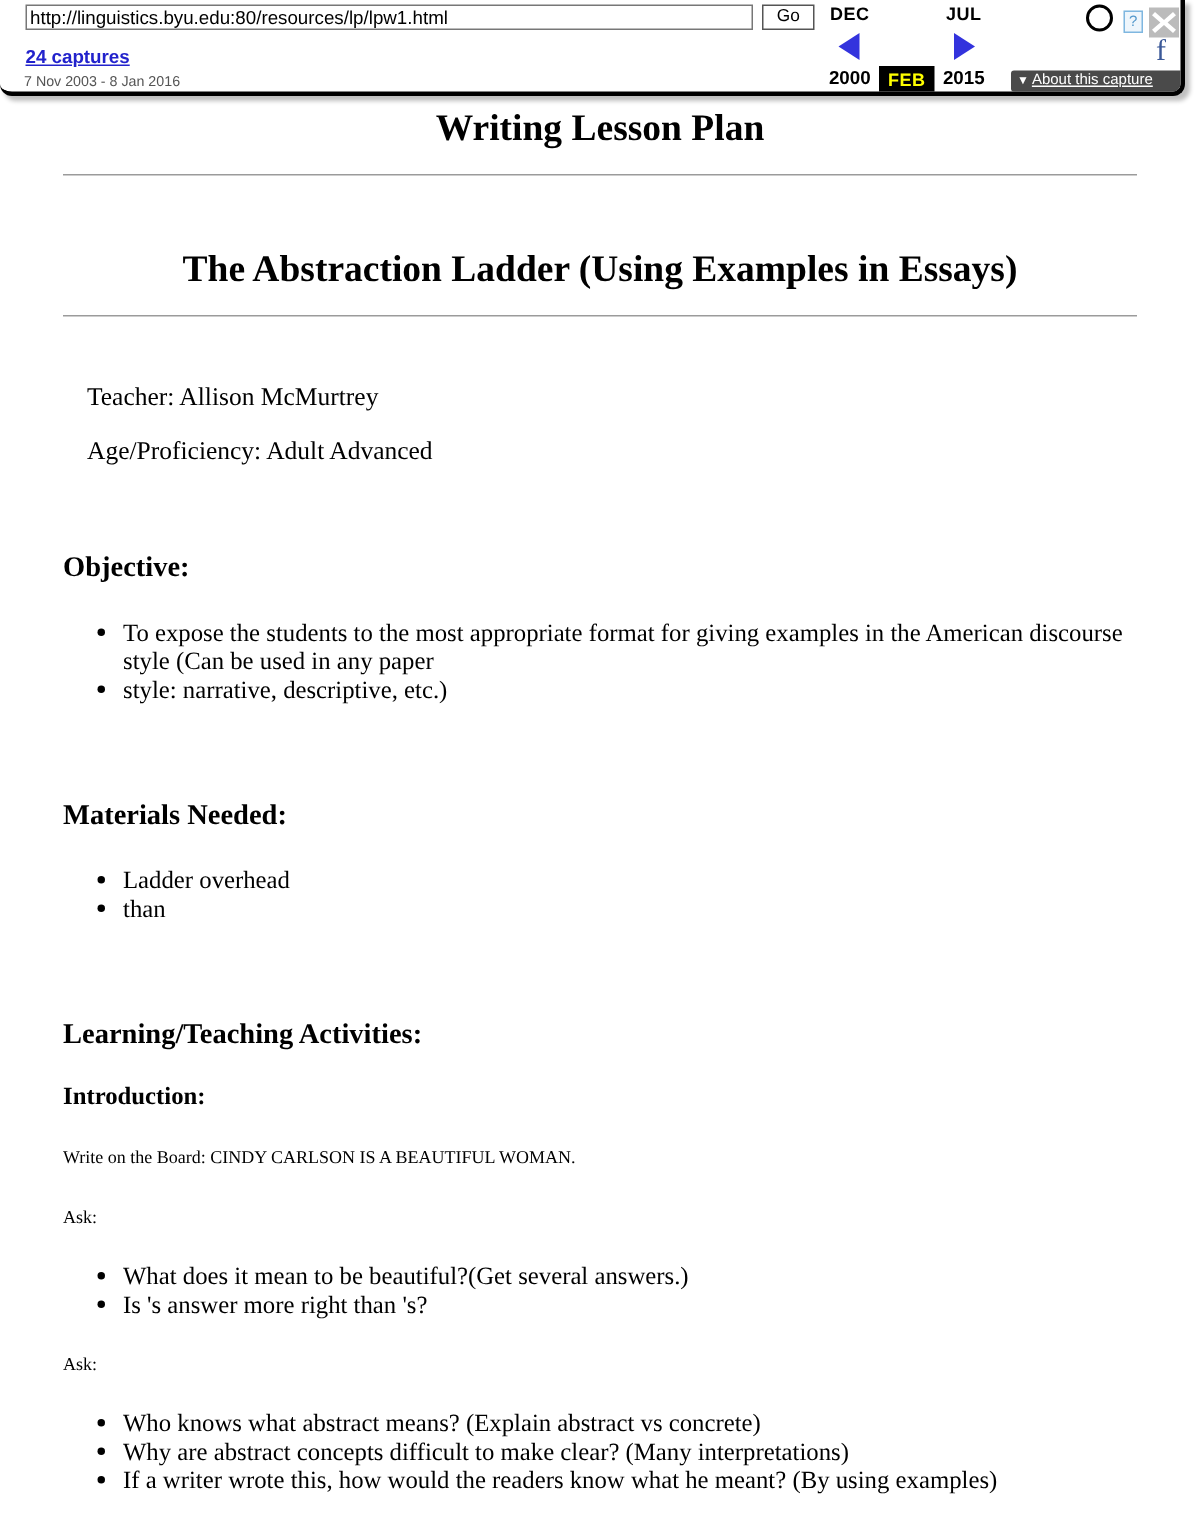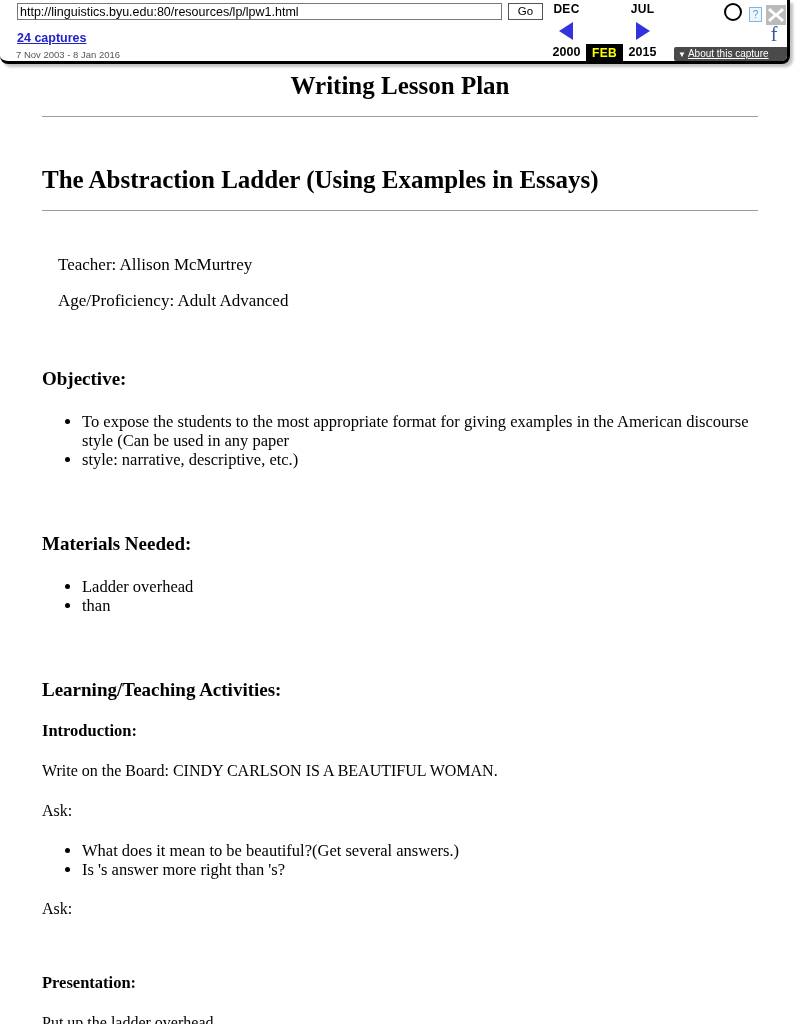--- a/index.html
+++ b/index.html
@@ -259,20 +259,21 @@
     height: 0;
     margin: 15px 0 0 0;
     width: 716px;
   }
   h2.doc-subtitle {
     margin: 0;
     padding: 48px 0 0 0;
     font-family: "Liberation Serif", serif;
     font-size: 25px;
     font-weight: bold;
+    text-align: center;
     line-height: 30px;
   }
   .meta {
     margin: 16px;
     padding: 28px 0 0 0;
     font-size: 17px;
     line-height: 19.5px;
   }
   h3.sec {
     margin: 0;
@@ -283,21 +284,21 @@
   }
   h4.sub {
     margin: 0;
     font-family: "Liberation Serif", serif;
     font-size: 16.5px;
     font-weight: bold;
     line-height: 20px;
   }
   p.body {
     margin: 0;
-    font-size: 16px;
+    font-size: 12px;
     line-height: 20px;
   }
   ul.bul {
     margin: 0;
     padding: 0 0 0 40px;
     list-style-type: disc;
   }
   ul.bul li {
     font-size: 16.5px;
     line-height: 19px;
@@ -406,20 +407,25 @@
     <ul class="bul">
       <li>What does it mean to be beautiful?(Get several answers.)</li>
       <li>Is 's answer more right than 's?</li>
     </ul>
 
     <div class="sp-sm"></div>
     <div class="sp-xs"></div>
     <p class="body">Ask:</p>
     <div class="sp-sm"></div>
     <div class="sp-xs"></div>
+    <ul class="bul">
+      <li>Who knows what abstract means? (Explain abstract vs concrete)</li>
+      <li>Why are abstract concepts difficult to make clear? (Many interpretations)</li>
+      <li>If a writer wrote this, how would the readers know what he meant? (By using examples)</li>
+    </ul>
 
     <div class="sp-md"></div>
     <div class="sp-sm"></div>
 
     <h4 class="sub">Presentation:</h4>
     <div class="sp-sm"></div>
     <div class="sp-xs"></div>
     <p class="body">Put up the ladder overhead</p>
 
   </div>

